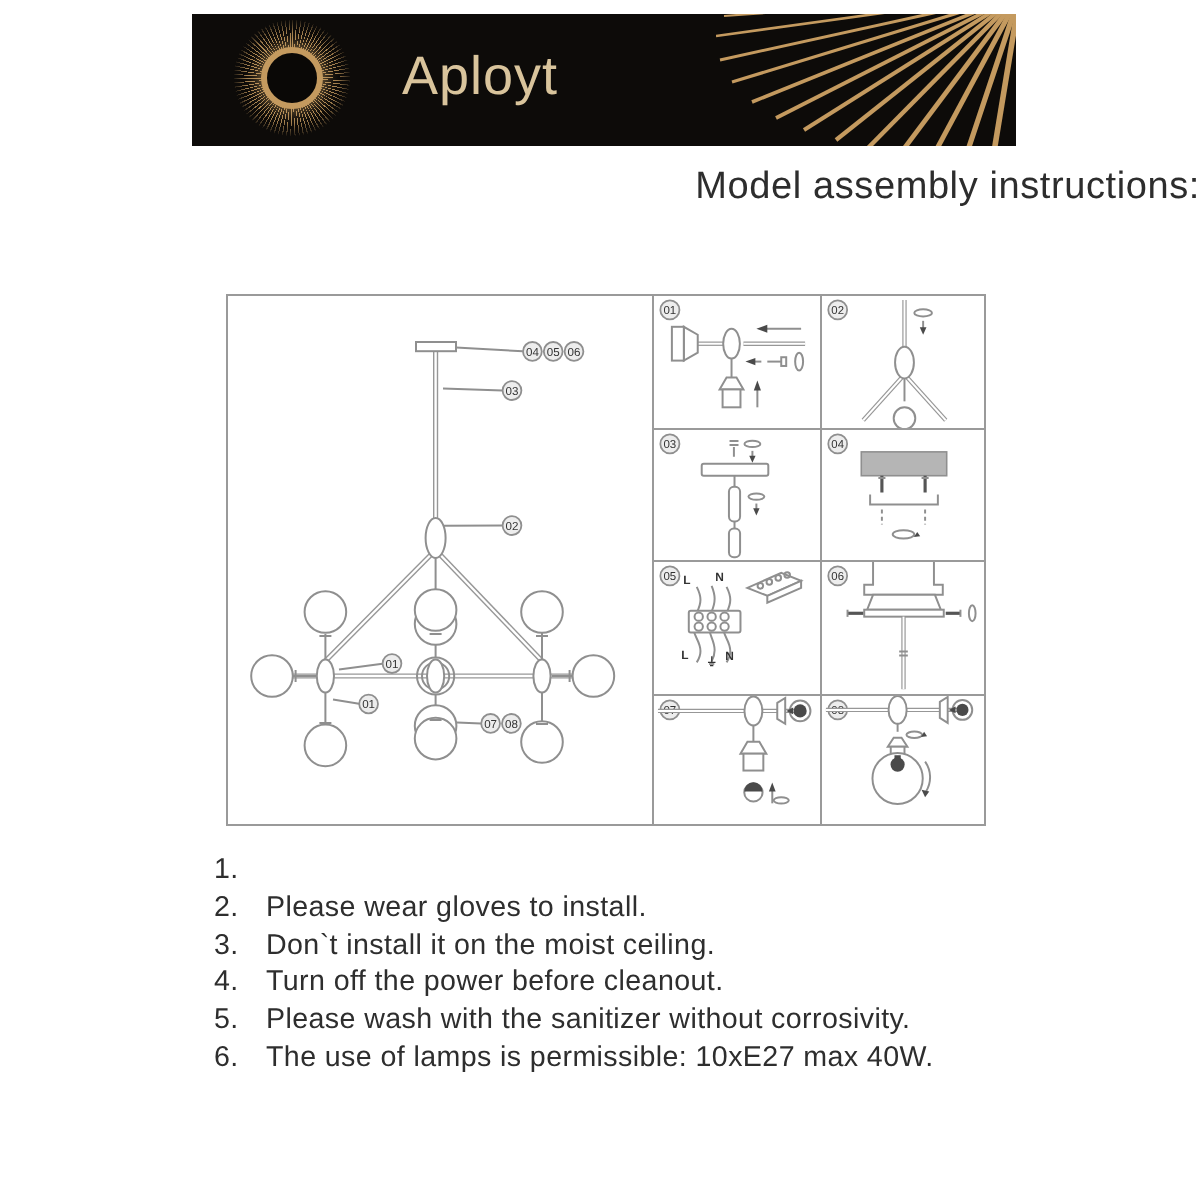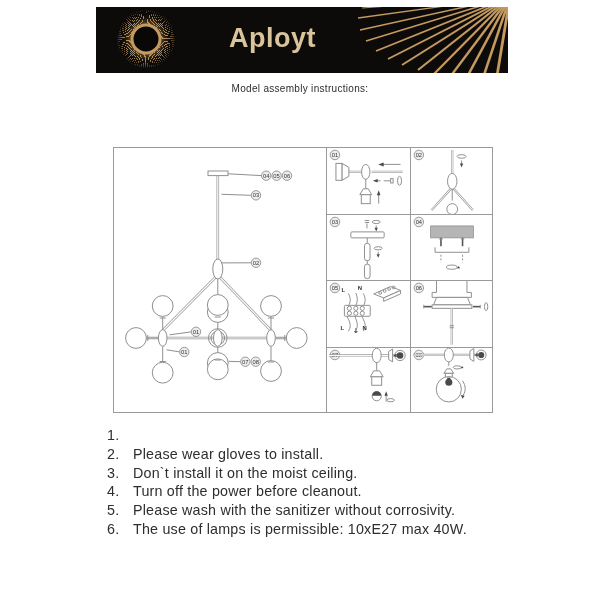--- a/index.html
+++ b/index.html
@@ -12,26 +12,26 @@
   
   .banner{position:absolute;left:96px;top:7px;width:412px;height:66px;background:#0d0b09;overflow:hidden;}
   .sunburst{position:absolute;left:21px;top:3px;width:58px;height:58px;border-radius:50%;
     background:
       radial-gradient(circle, rgba(13,11,9,0) 0 32%, rgba(13,11,9,.18) 55%, #0d0b09 73%),
       repeating-conic-gradient(#c49a5f 0deg 1.1deg, rgba(13,11,9,0) 1.1deg 4.2deg);}
   .sunburst::after{content:"";position:absolute;left:50%;top:50%;width:25px;height:25px;
     transform:translate(-50%,-50%);border-radius:50%;background:#0a0806;
     border:3px solid #c49a5f;box-shadow:0 0 7px 2px rgba(196,154,95,.55);}
   .brand{position:absolute;left:105px;top:50%;transform:translateY(-55%);
-    color:#d9c49c;font-size:27px;letter-spacing:.5px;font-weight:700;margin-left:28px;}
+    color:#d9c49c;font-size:27px;letter-spacing:.5px;font-weight:400;}
   .banner-rays{position:absolute;right:0;top:0;height:66px;width:150px;display:block;}
 
   
-  .title-line{position:absolute;left:0;width:100%;text-align:center;color:#2d2d2d;
-    font-size:10px;font-weight:500;letter-spacing:.3px;}
+  .title-line{position:absolute;left:0;width:100%;text-align:right;color:#2d2d2d;
+    font-size:19px;font-weight:500;letter-spacing:.3px;}
   .t1{top:83px;} .t2{top:100px;}
 
   
   .fig{position:absolute;left:113px;top:147px;width:380px;height:266px;display:flex;}
   .fig-main{width:214px;height:100%;border:1px solid #9a9a9a;box-sizing:border-box;background:#fff;}
   .fig-grid{flex:1;border:1px solid #9a9a9a;border-left:none;box-sizing:border-box;
     display:grid;grid-template-columns:1fr 1fr;grid-template-rows:repeat(4,1fr);background:#fff;}
   .cell{position:relative;box-sizing:border-box;}
   .cell:nth-child(n+3){border-top:1px solid #9a9a9a;}
   .cell:nth-child(even){border-left:1px solid #9a9a9a;}

